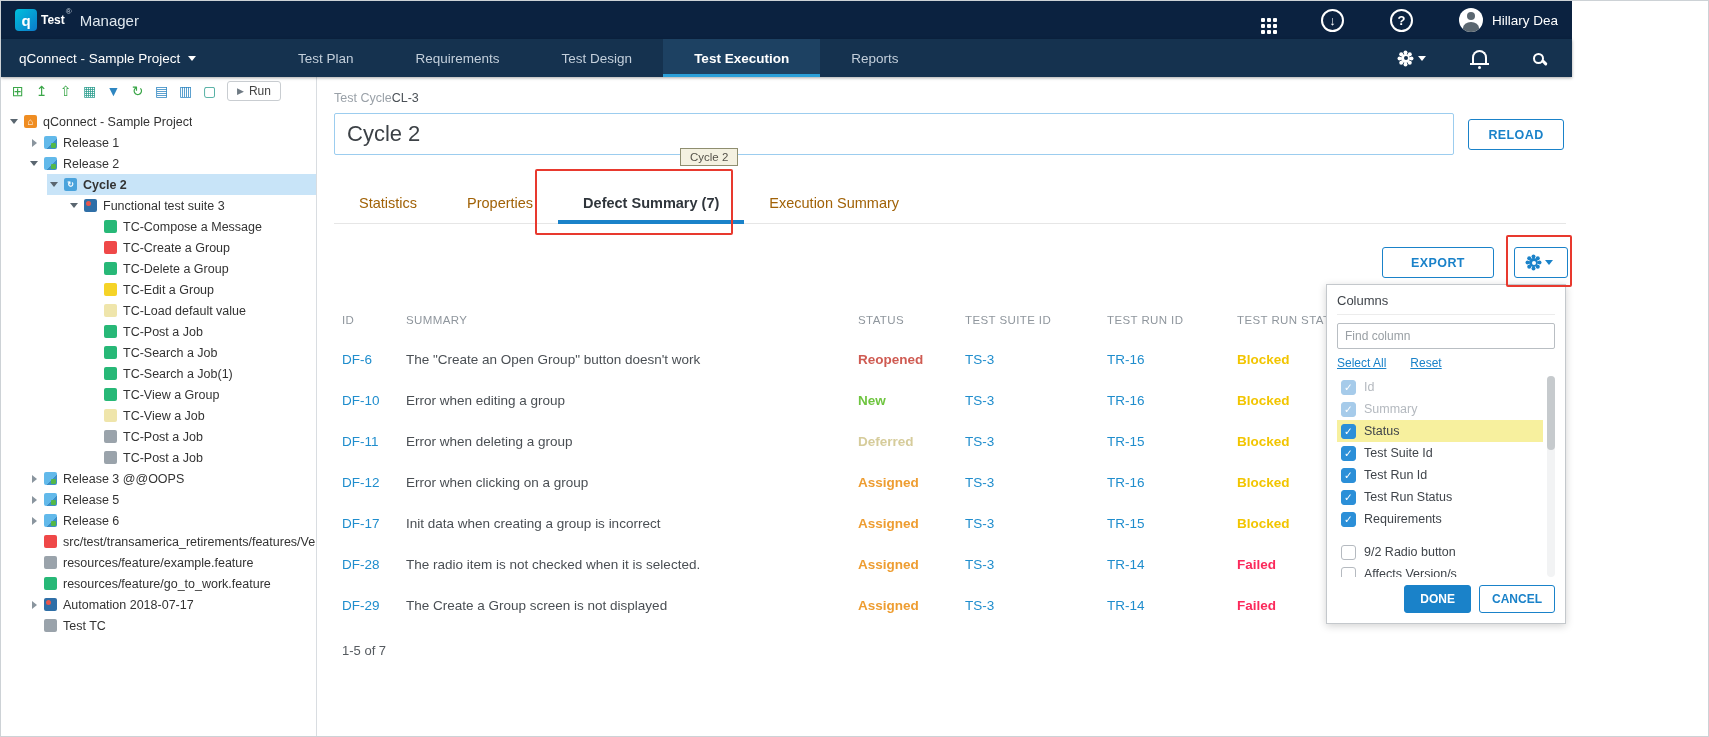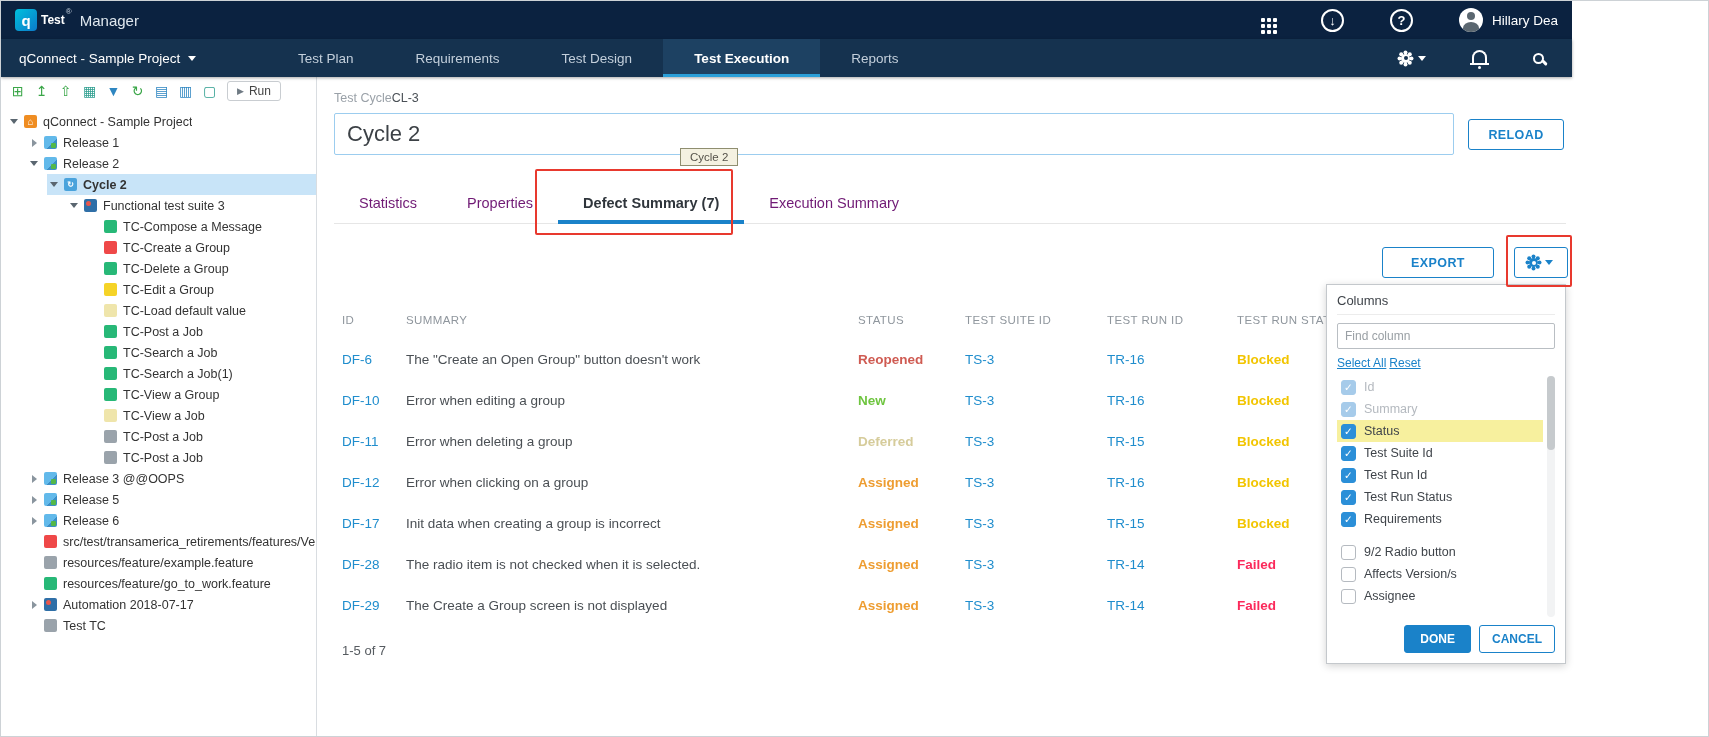--- a/index.html
+++ b/index.html
@@ -68,21 +68,21 @@
 
   
   .main{position:absolute;left:317px;top:76px;width:1254px;height:661px;background:#fff;}
   .breadcrumb{position:absolute;left:16px;top:14px;font-size:12.5px;color:#9aa1a8;}
   .breadcrumb .bc-id{color:#4a5056;}
   .title-input{position:absolute;left:16px;top:36px;width:1120px;height:42px;border:1px solid #9ccdef;border-radius:2px;font-size:22px;color:#3c4146;padding:0 12px;font-family:"Liberation Sans",sans-serif;outline:none;background:#fff;}
   .btn-outline{border:1px solid #1a82c9;border-radius:3px;background:#fff;color:#1a82c9;font-weight:bold;font-size:12.5px;letter-spacing:.4px;font-family:"Liberation Sans",sans-serif;}
   .reload-btn{position:absolute;left:1150px;top:42px;width:96px;height:31px;}
   .tooltip{position:absolute;left:362px;top:71px;background:#f4f1e1;border:1px solid #8f8e70;padding:2px 9px;font-size:11.5px;color:#55524a;z-index:6;}
   .tabs{position:absolute;left:16px;top:106px;width:1232px;height:41px;border-bottom:1px solid #e6e6e6;display:flex;}
-  .tab{padding:0 25px;display:flex;align-items:center;font-size:14.5px;color:#701a75;height:100%;position:relative;cursor:default;}
+  .tab{padding:0 25px;display:flex;align-items:center;font-size:14.5px;color:#a16207;height:100%;position:relative;cursor:default;}
   .tab.active{color:#2f353b;font-weight:bold;}
   .tab.active::after{content:"";position:absolute;left:0;right:0;bottom:-1px;height:4px;background:#1a82c9;}
   .export-btn{position:absolute;left:1064px;top:170px;width:112px;height:31px;}
   .gear-btn{position:absolute;left:1196px;top:170px;width:54px;height:31px;border:1px solid #1a82c9;border-radius:3px;background:#fff;display:flex;align-items:center;justify-content:center;gap:7px;}
   .gear.blue{color:#1a82c9;--hole:#fff;}
   .caret-blue{width:0;height:0;border-left:4px solid transparent;border-right:4px solid transparent;border-top:5px solid #1a82c9;}
 
   .dtable{position:absolute;left:24px;top:224px;width:1180px;}
   .thead,.trow{display:grid;grid-template-columns:64px 452px 107px 142px 130px 140px;align-items:center;}
   .thead{height:38px;color:#8f969d;font-size:11.5px;letter-spacing:.4px;}
@@ -91,25 +91,25 @@
   .link{color:#1f8dcd;text-decoration:none;cursor:pointer;}
   .sum{color:#4a4f54;}
   .status,.runstatus{font-weight:bold;}
   .pagination{position:absolute;left:24px;top:566px;font-size:13px;color:#565b60;}
 
   .red-box{position:absolute;border:2px solid #e8392e;border-radius:2px;z-index:20;pointer-events:none;}
   .red1{left:217px;top:92px;width:198px;height:66px;}
   .red2{left:1188px;top:158px;width:66px;height:52px;}
 
   
-  .panel{position:absolute;left:1325px;top:283px;width:240px;height:380px;background:#fff;border:1px solid #c4c8cc;box-shadow:0 2px 8px rgba(0,0,0,.18);z-index:15;display:flex;flex-direction:column;padding:8px 10px 10px;}
+  .panel{position:absolute;left:1325px;top:283px;width:240px;height:340px;background:#fff;border:1px solid #c4c8cc;box-shadow:0 2px 8px rgba(0,0,0,.18);z-index:15;display:flex;flex-direction:column;padding:8px 10px 10px;}
   .panel-title{font-size:13px;color:#3f444a;padding-bottom:6px;border-bottom:1px solid #ececec;margin-bottom:8px;}
   .find-input{height:26px;border:1px solid #b9bec3;border-radius:2px;padding:0 7px;font-size:12px;width:100%;font-family:"Liberation Sans",sans-serif;outline:none;}
   .find-input::placeholder{color:#9aa0a5;}
-  .panel-links{display:flex;gap:3px;margin:7px 0 2px;font-size:12px;}
+  .panel-links{display:flex;gap:24px;margin:7px 0 2px;font-size:12px;}
   .plink{color:#1a82c9;text-decoration:underline;cursor:pointer;}
   .opts{flex:1;overflow:hidden;margin-top:4px;position:relative;padding-right:12px;}
   .opt{display:flex;align-items:center;gap:8px;height:22px;padding:0 4px;font-size:12.5px;color:#3f444a;}
   .opt.hl{background:#f7f09e;}
   .opt.grp{margin-top:11px;}
   .cb{width:15px;height:15px;border:1px solid #b5bac0;border-radius:3px;background:#fff;flex:none;display:flex;align-items:center;justify-content:center;font-size:10.5px;color:#fff;}
   .opt.checked .cb{background:#2b8fd8;border-color:#2b8fd8;}
   .opt.checked .cb::after{content:"✓";}
   .opt.disabled .cb{background:#a6cbea;border-color:#a6cbea;}
   .opt.disabled .ol{color:#b4b9bf;}

